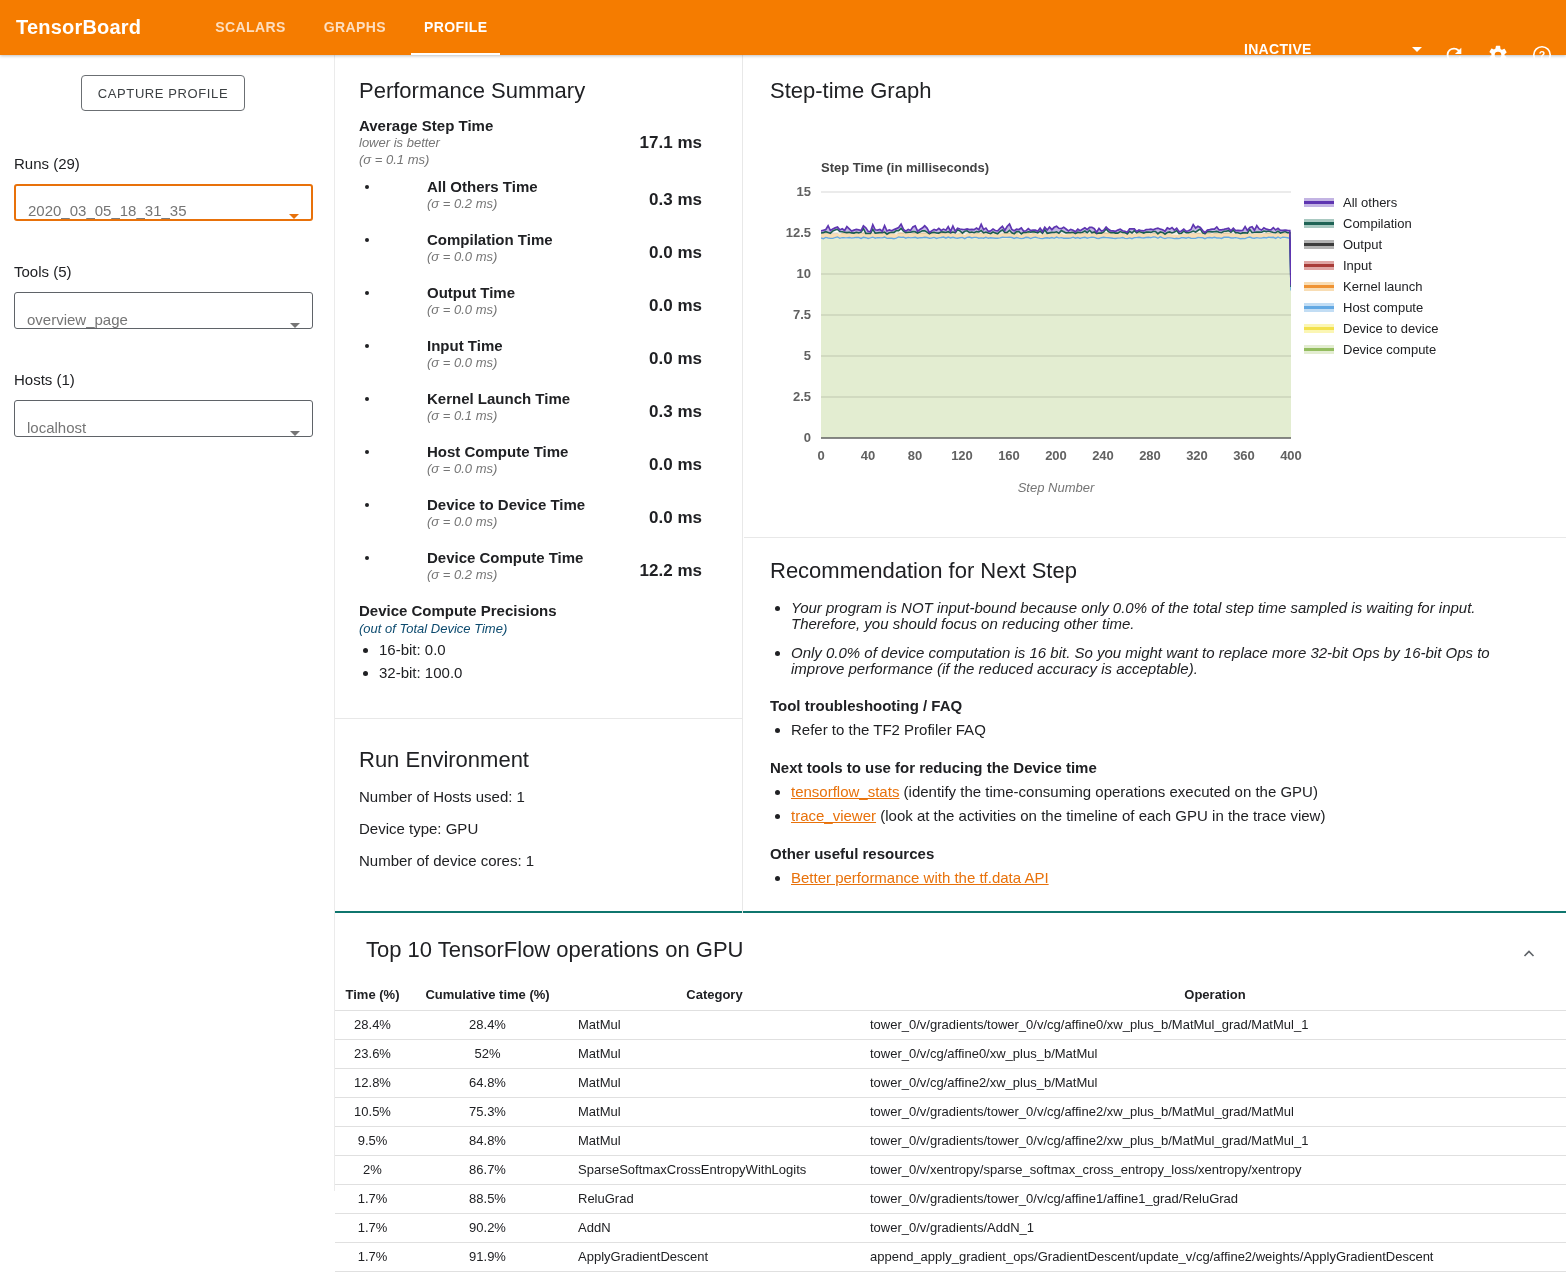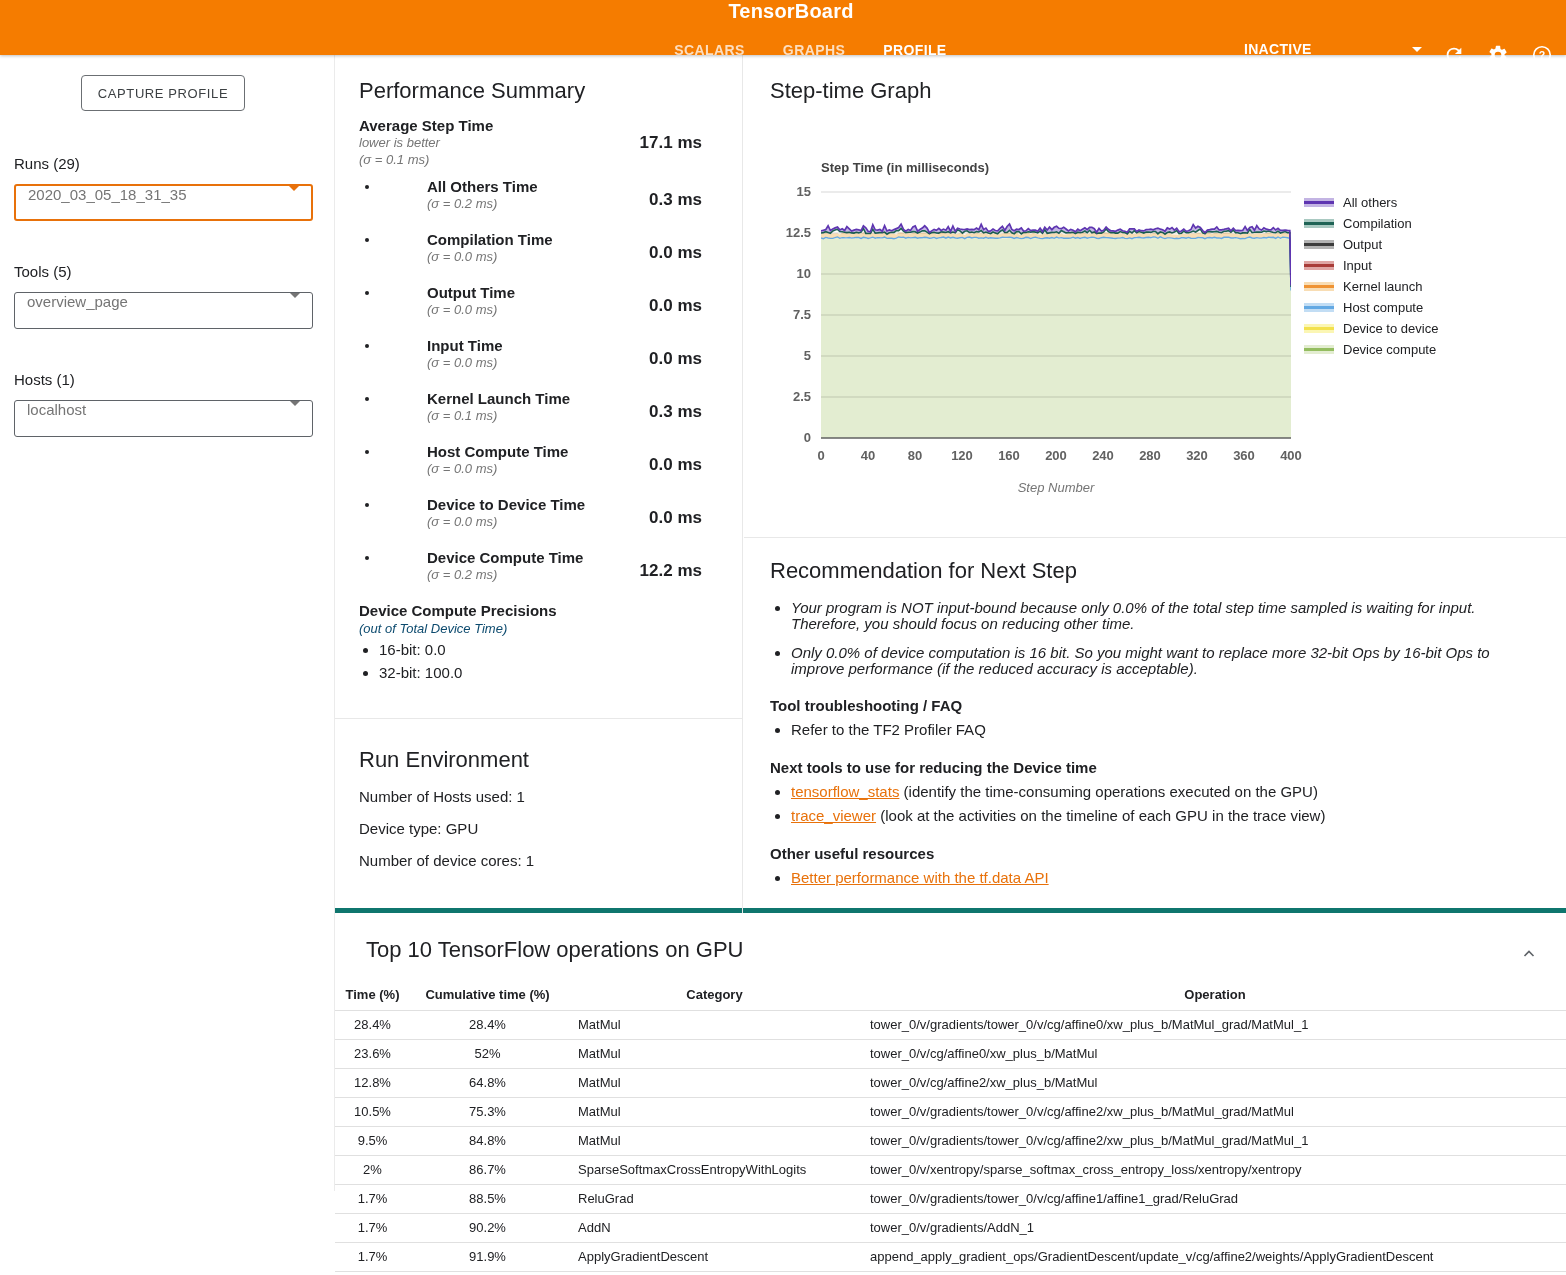--- a/index.html
+++ b/index.html
@@ -4,47 +4,47 @@
 <style>
   * { box-sizing: border-box; }
   html,body { margin:0; padding:0; }
   body {
     width:1566px; height:1275px; position:relative; overflow:hidden;
     background:#fff; font-family:"Liberation Sans", sans-serif; color:#202124;
   }
   
   .header { position:absolute; left:0; top:0; width:1566px; height:55px;
     background:#f57c00; z-index:5; box-shadow:0 1px 3px rgba(0,0,0,.25);
-    display:flex; align-items:center;flex-direction:column; }
+    display:flex; align-items:center; }
   .brand { color:#fff; font-size:20px; font-weight:700; margin-left:16px; letter-spacing:.2px; }
   .tabs { display:flex; height:55px; margin-left:55px; }
   .tab { position:relative; padding:0 13px; margin:0 6px; line-height:55px;
     font-size:14px; font-weight:700; letter-spacing:.4px; color:rgba(255,255,255,.75); cursor:pointer; }
   .tab.active { color:#fff; }
   .tab.active::after { content:''; position:absolute; left:0; right:0; bottom:0; height:2px; background:#fff; }
   .header-right { position:absolute; right:12px; top:0; height:67px; display:flex; align-items:flex-end; gap:20px; }
   .status-select { width:178px; display:flex; align-items:center; justify-content:space-between;
     border-bottom:1px solid rgba(255,255,255,.85); padding-bottom:9px; margin-top:8px;
     color:#fff; font-size:14px; font-weight:700; letter-spacing:.3px; cursor:pointer; }
   .caret-w { width:0; height:0; border-left:5px solid transparent; border-right:5px solid transparent; border-top:5px solid #fff; }
   .hicon { width:24px; height:24px; display:inline-flex; align-items:center; justify-content:center; cursor:pointer; }
   
   .sidebar { position:absolute; left:0; top:55px; width:335px; height:1136px; background:#fff; border-right:1px solid #ebebeb; }
   .capture-btn { position:absolute; left:81px; top:20px; width:164px; height:36px; background:#fff;
     border:1px solid #6b6f73; border-radius:4px; font-size:13px; letter-spacing:.6px; color:#3c4043;
     font-family:"Liberation Sans", sans-serif; cursor:pointer; }
   .side-label { position:absolute; left:14px; font-size:15px; color:#202124; }
   .select { position:absolute; left:14px; width:299px; height:37px; background:#fff;
-    border:1px solid #5f6368; border-radius:3px; display:flex; align-items:flex-start;
+    border:1px solid #5f6368; border-radius:3px; display:flex; align-items:flex-end;
     justify-content:space-between; padding:0 12px; font-size:15px; color:#757575; cursor:pointer; }
   .select.accent { border:2px solid #e8710a; }
   .caret-g { width:0; height:0; border-left:5px solid transparent; border-right:5px solid transparent; border-top:5px solid #757575; }
   .select.accent .caret-g { border-top-color:#e8710a; }
   
-  .main-top { position:absolute; left:335px; top:55px; width:1231px; height:858px; border-bottom:5px solid #0f766e; }
+  .main-top { position:absolute; left:335px; top:55px; width:1231px; height:858px; border-bottom:2px solid #0f766e; }
   .col-left { position:absolute; left:0; top:0; width:408px; height:858px; border-right:1px solid #e8e8e8; padding:0 24px; }
   .section-title { font-size:22px; font-weight:400; color:#202124; margin:0; }
   .col-left .section-title { padding-top:23px; }
   .avg-block { display:flex; justify-content:space-between; margin-top:13px; }
   .perf-label { font-size:15px; font-weight:700; color:#202124; }
   .perf-sub { font-size:13px; font-style:italic; color:#757575; line-height:17px; }
   .perf-value { font-size:17px; font-weight:700; color:#202124; width:110px; text-align:right; padding-right:16px; align-self:center; }
   .perf-row { display:flex; justify-content:space-between; height:53px; padding-top:10px; }
   .perf-row .lab { display:flex;gap:48px; }
   .bullet-dot { width:4px; height:4px; border-radius:50%; background:#202124; margin:7px 10px 0 6px; flex:none; }

